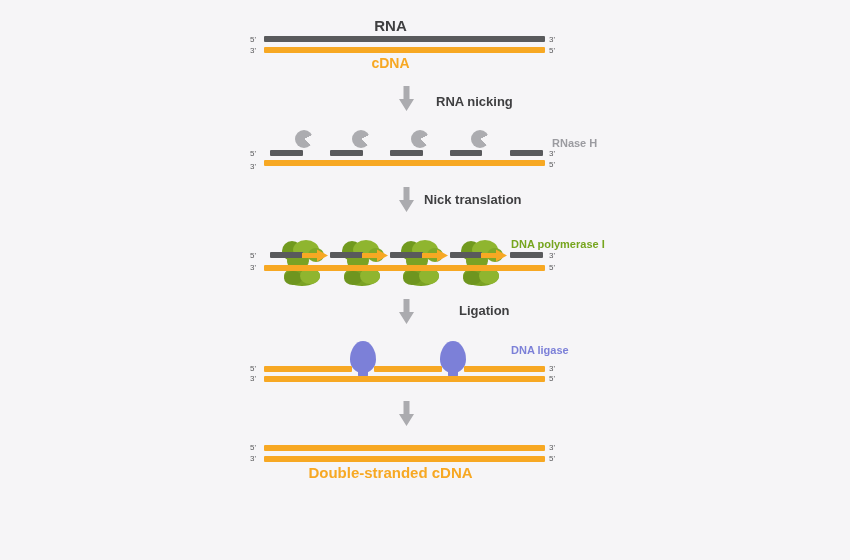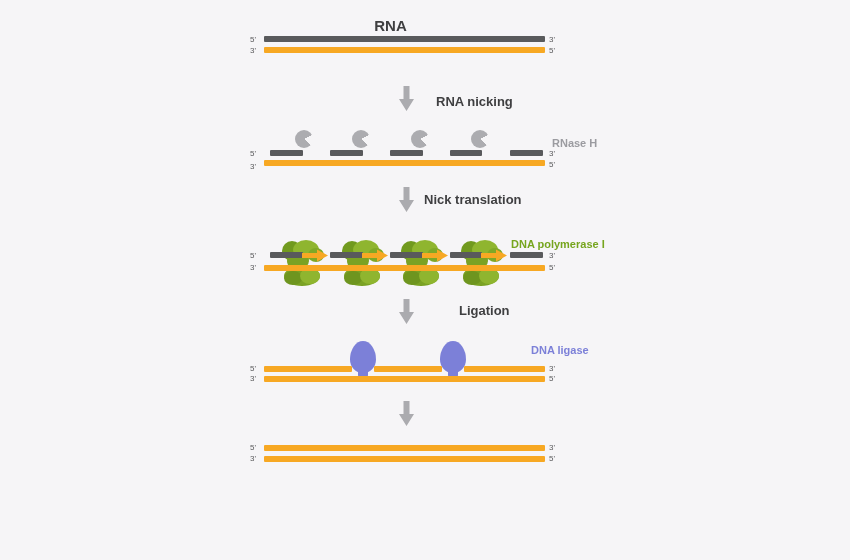--- a/index.html
+++ b/index.html
@@ -18,21 +18,21 @@
   
   .caption{position:absolute;left:250px;width:281px;text-align:center;font-weight:bold;}
   .title{color:#3F3F41;font-size:15px;}
   .cdna{color:#F7A823;font-size:14px;}
   .final{color:#F7A823;font-size:15px;}
   
   .step-label{position:absolute;left:424px;font-size:13px;font-weight:bold;color:#3F3F41;}
   .enzyme-label{position:absolute;left:511px;font-size:11px;font-weight:bold;}
   .rnase-color{color:#9B9BA0;margin-left:41px;}
   .poly-color{color:#76A51E;}
-  .ligase-color{color:#7C80D8;margin-left:20px;}
+  .ligase-color{color:#7C80D8;}
   
   .pacman{position:absolute;width:18px;height:18px;border-radius:50%;
     background:conic-gradient(#ACACB0 0deg 62deg, rgba(0,0,0,0) 62deg 135deg, #ACACB0 135deg 360deg);}
   
   .ligase{position:absolute;width:26px;height:32px;background:#7C80D8;
     border-radius:50% 50% 48% 48% / 58% 58% 42% 42%;}
   .ligase::after{content:"";position:absolute;left:8px;bottom:-5px;width:10px;height:8px;
     background:#7C80D8;border-radius:0 0 3px 3px;}
   svg{display:block;}
 </style>
@@ -64,20 +64,21 @@
   <div class="caption title" style="top:17px;">RNA</div>
 
   <span class="prime l" style="top:36px;">5'</span>
   <div class="strand gray-strand" style="left:264px;top:36px;width:281px;"></div>
   <span class="prime r" style="top:36px;">3'</span>
 
   <span class="prime l" style="top:47px;">3'</span>
   <div class="strand orange-strand" style="left:264px;top:47px;width:281px;"></div>
   <span class="prime r" style="top:47px;">5'</span>
 
+  <div class="caption cdna" style="top:55px;">cDNA</div>
 
   <svg class="abs" style="left:399px;top:86px;" width="15" height="25">
       <use href="#down-arrow"></use>
     </svg>
   <div class="step-label" style="top:94px;margin-left:12px;">RNA nicking</div>
 
   <div class="pacman" style="left:295px;top:130px;"></div>
   <div class="pacman" style="left:352px;top:130px;"></div>
   <div class="pacman" style="left:411px;top:130px;"></div>
   <div class="pacman" style="left:471px;top:130px;"></div>
@@ -163,14 +164,15 @@
     </svg>
 
   <span class="prime l" style="top:444px;">5'</span>
   <div class="strand orange-strand" style="left:264px;top:445px;width:281px;"></div>
   <span class="prime r" style="top:444px;">3'</span>
 
   <span class="prime l" style="top:455px;">3'</span>
   <div class="strand orange-strand" style="left:264px;top:456px;width:281px;"></div>
   <span class="prime r" style="top:455px;">5'</span>
 
+  <div class="caption final" style="top:464px;">Double-stranded cDNA</div>
 
 </div>
 
 </body></html>

